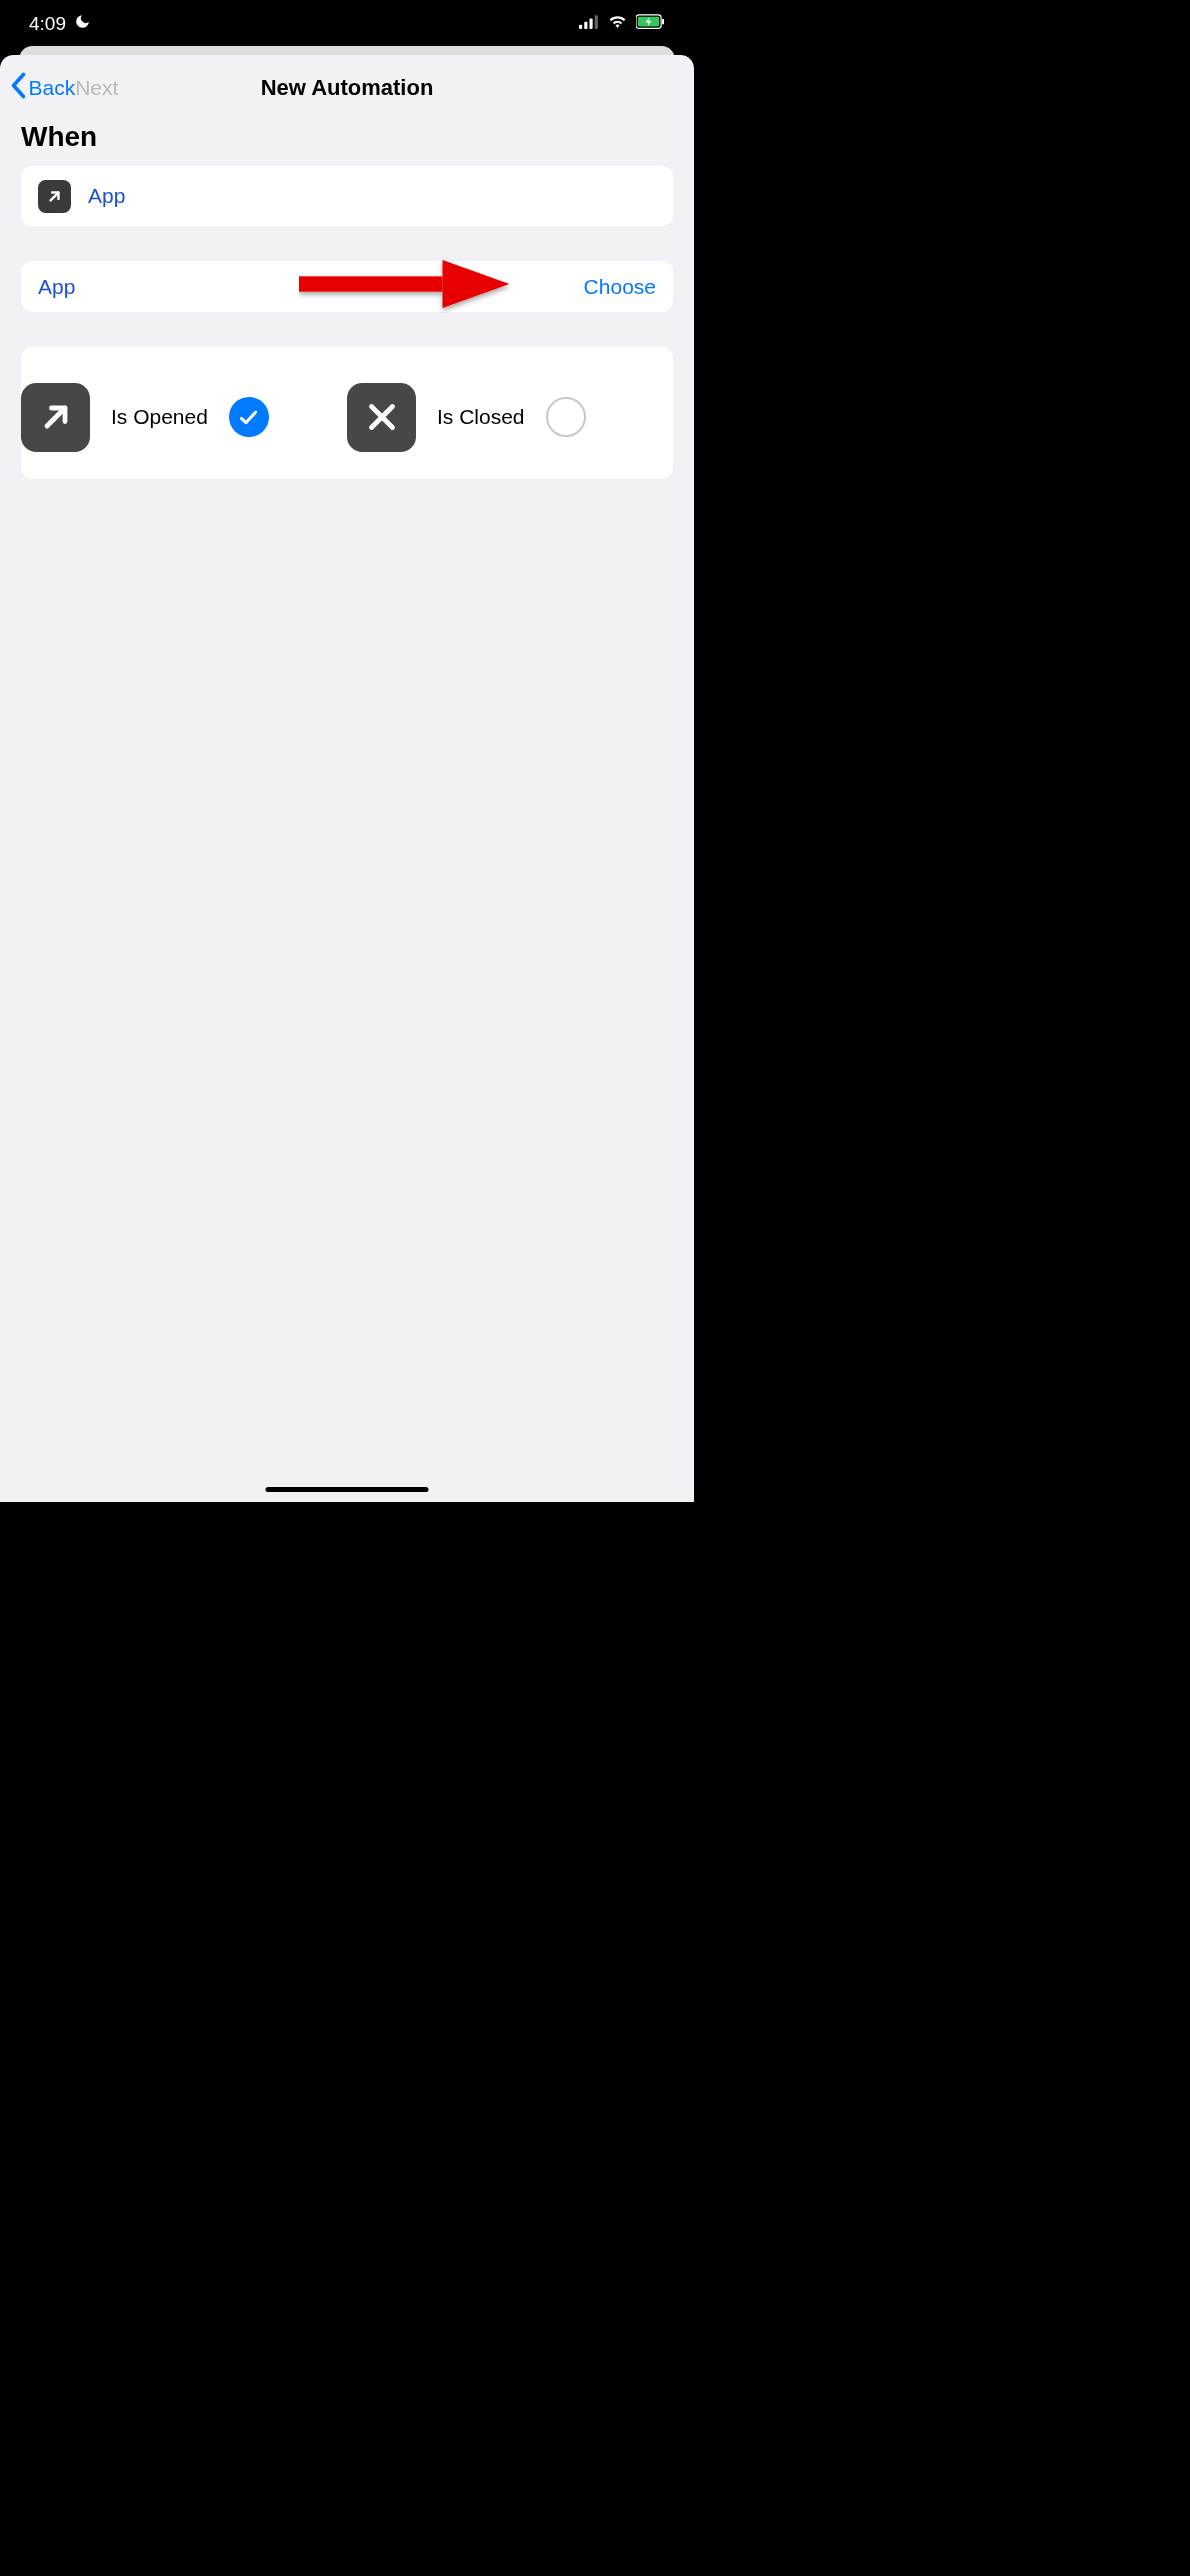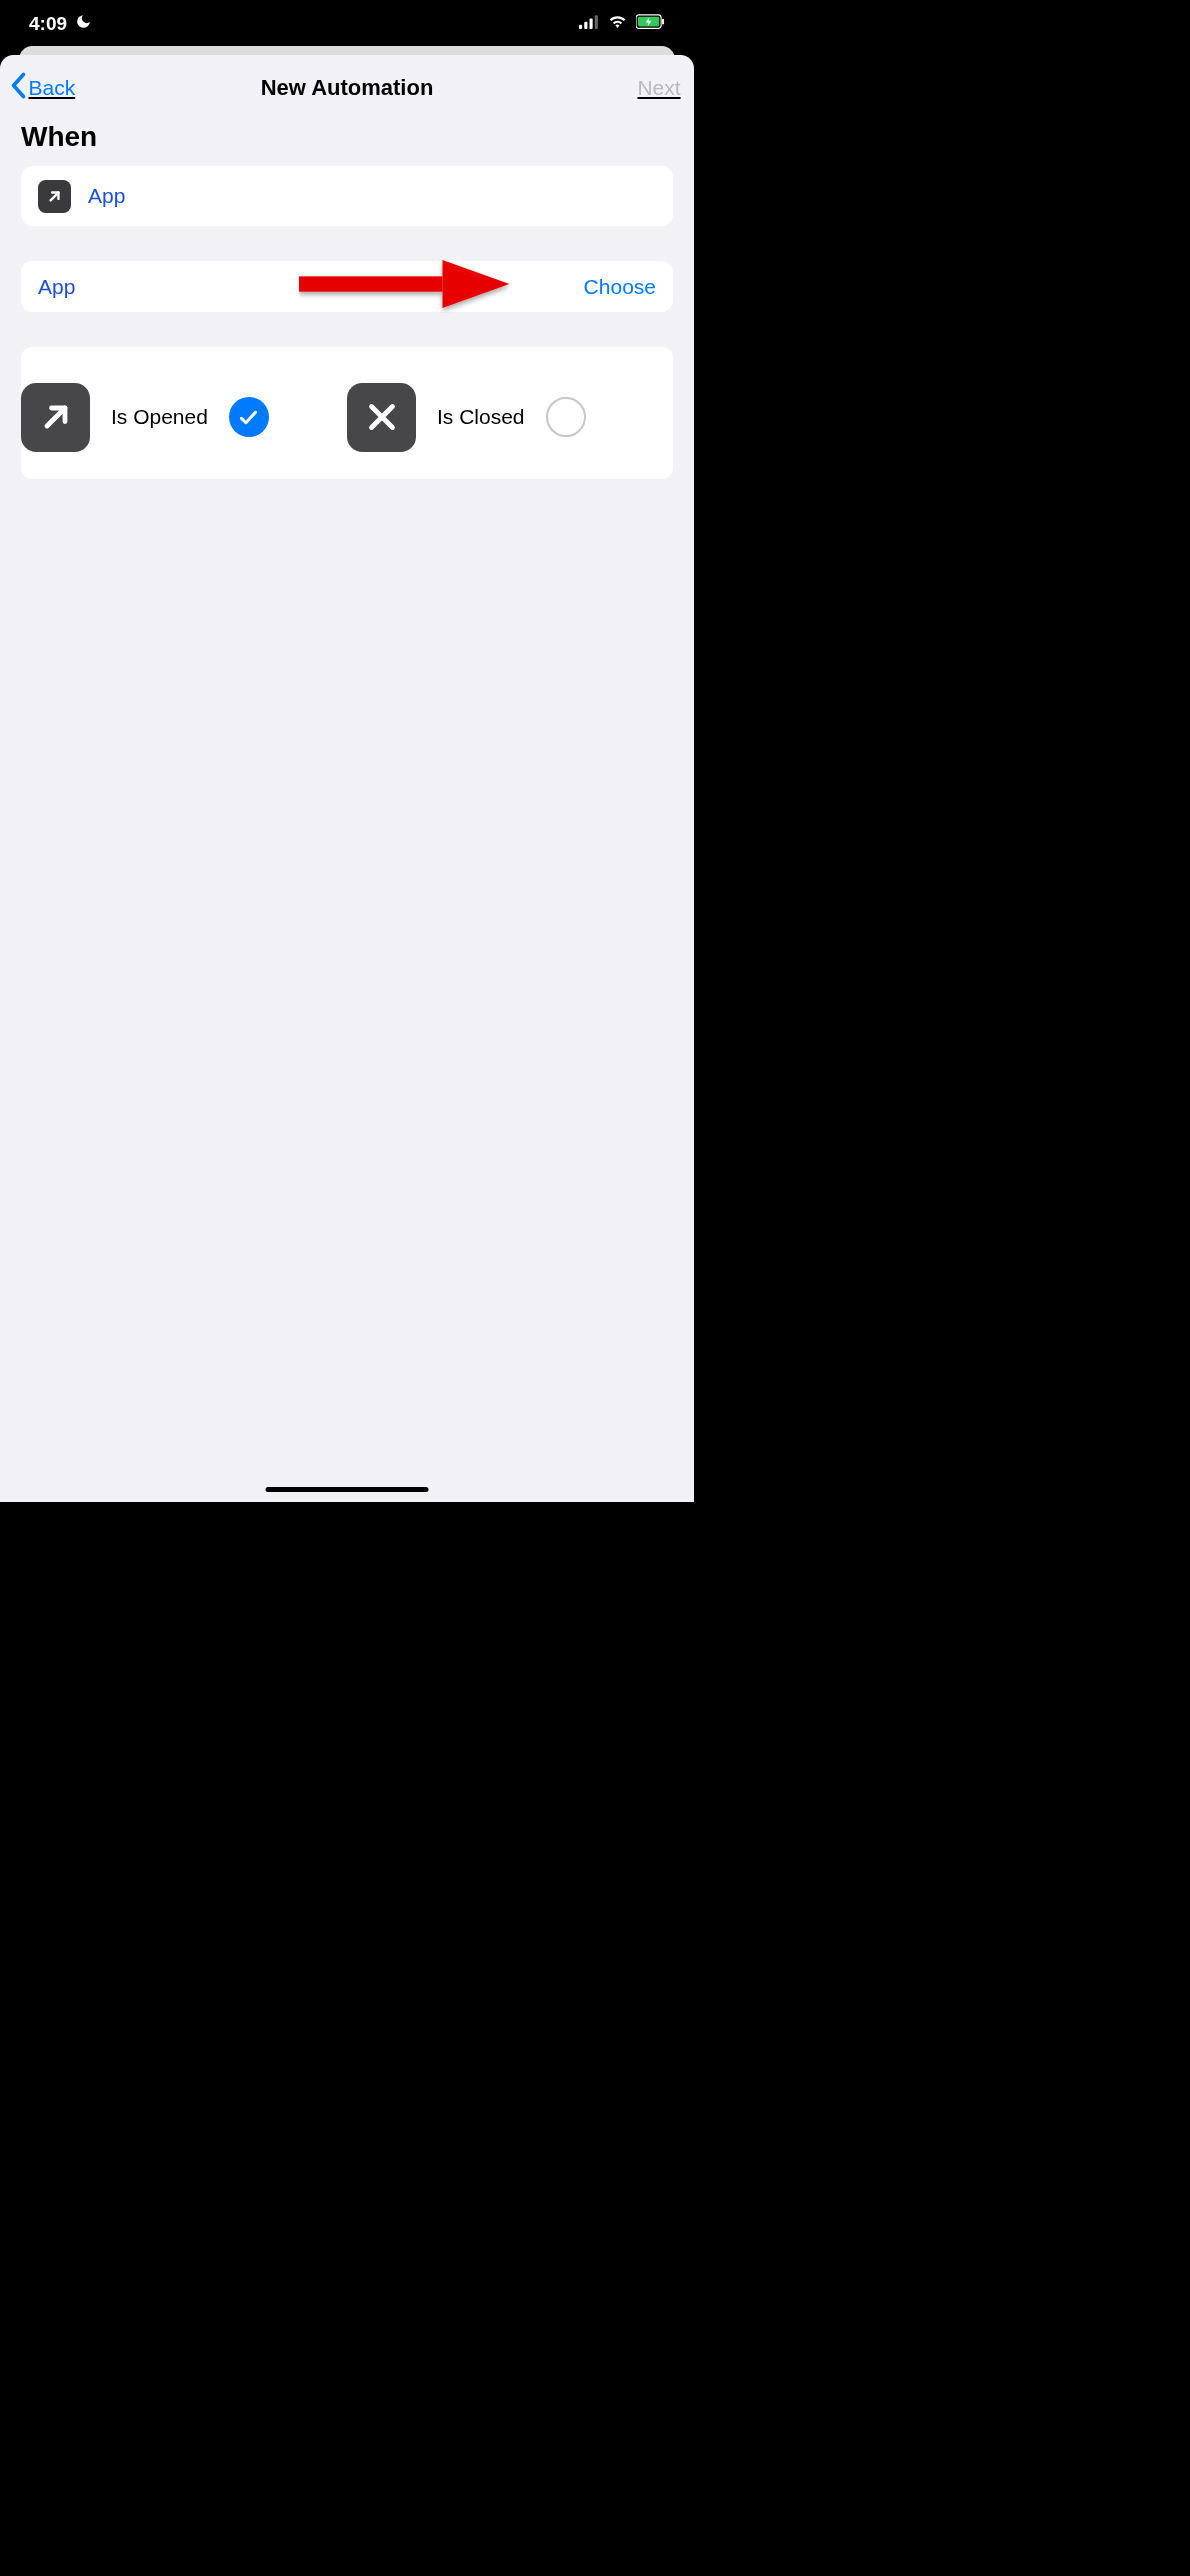--- a/index.html
+++ b/index.html
@@ -15,21 +15,21 @@
       position: relative;
       overflow: hidden;
     }
     .status-bar {
       height: 48px;
       display: flex;
       justify-content: space-between;
       align-items: center;
       padding: 0 29px;
       color: #fff;
-      font-weight: 700;
+      font-weight: 400;
     }
     .status-left {
       display: flex;
       align-items: center;
       gap: 7.7px;
       font-size: 19px;
     }
     .status-right {
       display: flex;
       align-items: center;
@@ -62,23 +62,21 @@
       left: 0;
       right: 0;
       bottom: 0;
       background: #f2f2f6;
       border-radius: 13.4px 13.4px 0 0;
       padding-top: 17px;
     }
     .nav-bar {
       display: flex;
       align-items: center;
-      justify-content: space-between;
       padding: 0 13.4px 17px 9.6px;
-      text-decoration: underline;
     }
     .nav-back {
       display: flex;
       align-items: center;
       color: #007aff;
       font-size: 21px;
       gap: 1.9px;
     }
     .nav-back svg {
       width: 17px;

